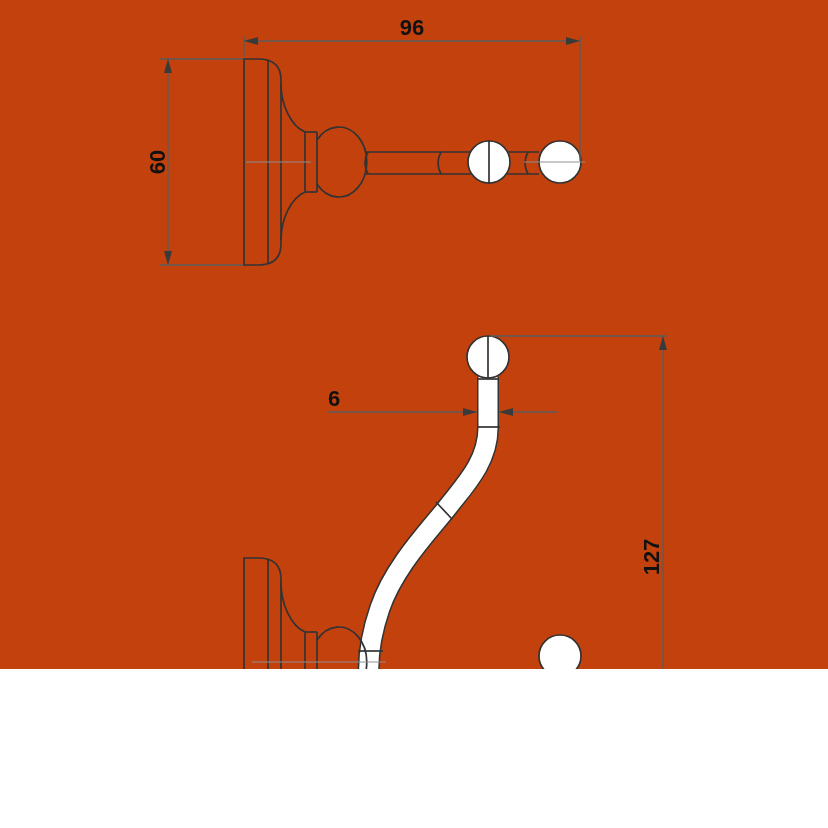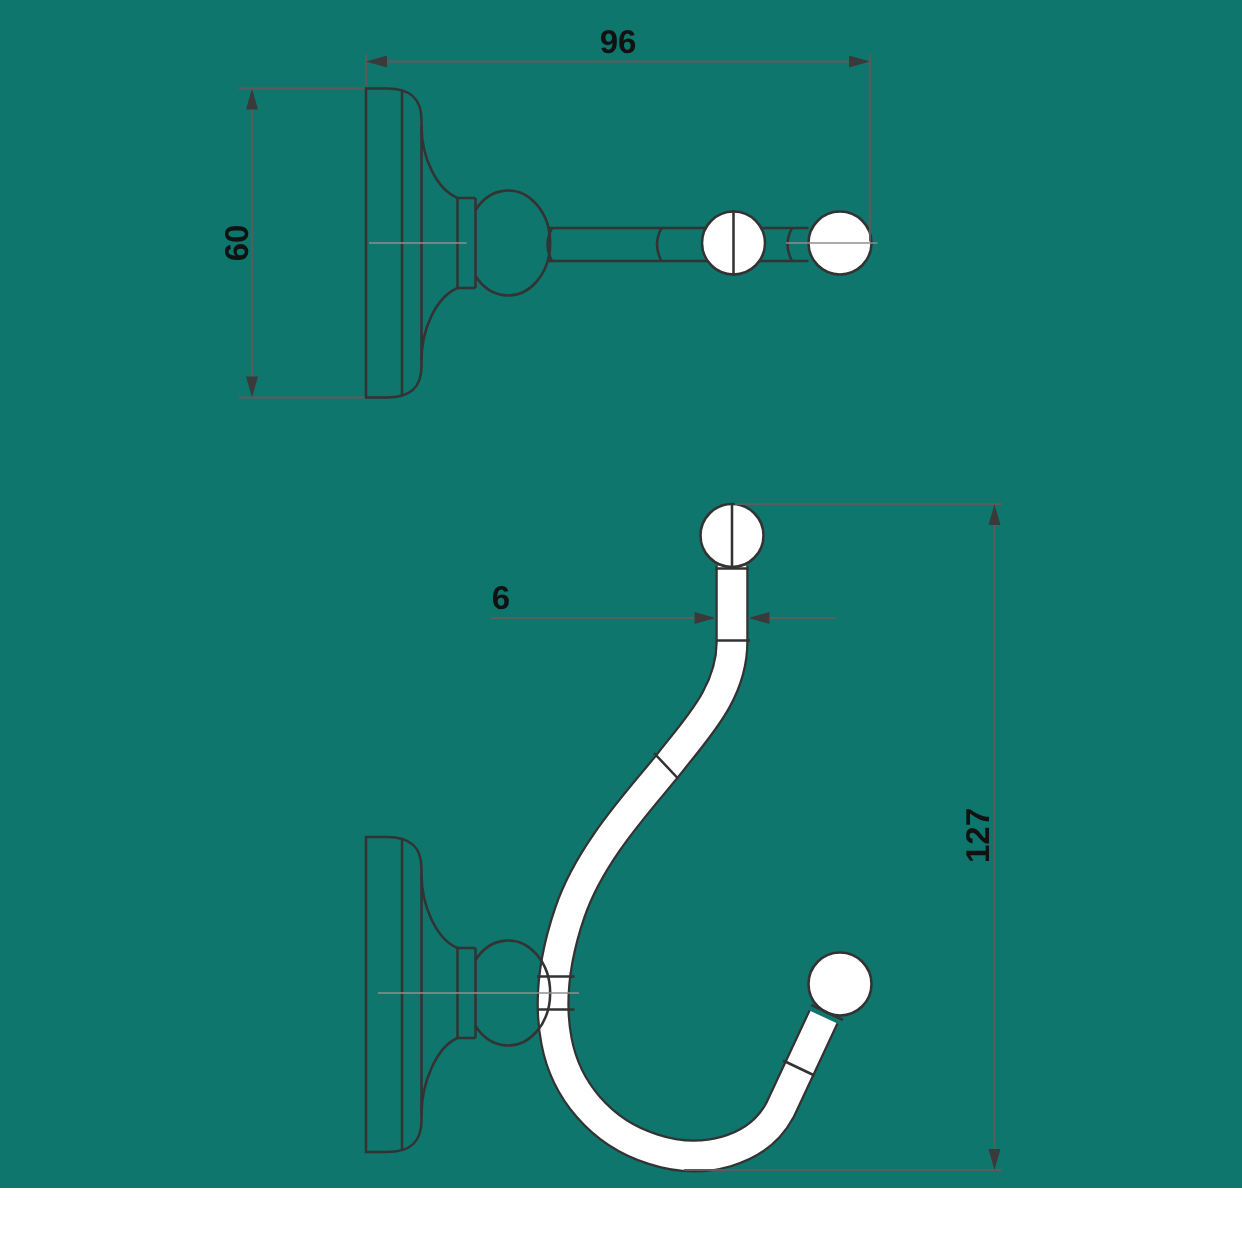--- a/index.html
+++ b/index.html
@@ -1,16 +1,16 @@
 <!DOCTYPE html>
 <html><head>
 <meta charset="utf-8">
 <style>
   html,body{margin:0;padding:0;background:#ffffff;}
-  .canvas{position:relative;width:828px;height:792px;background:#0f766e;overflow:hidden;text-decoration:underline;}
+  .canvas{position:relative;width:828px;height:669px;background:#c2410c;overflow:hidden;text-decoration:underline;}
   svg{display:block;}
   .obj path,.obj circle{stroke:#333333;stroke-width:1.7;fill:none;stroke-linecap:butt;}
   .obj .fillw{fill:#ffffff;}
   .cl{stroke:#8f8f8f !important;stroke-width:1 !important;fill:none !important;}
   .dim path{stroke:#5c5c5c;stroke-width:1.3;fill:none;}
   .dim polygon{fill:#3a3a3a;stroke:none;}
   .dimtext{font-family:"Liberation Sans",sans-serif;font-weight:700;font-size:22px;fill:#111111;}
   .tube-outer{stroke:#333333;stroke-width:22;fill:none;}
   .tube-inner{stroke:#ffffff;stroke-width:19;fill:none;}
 </style>

